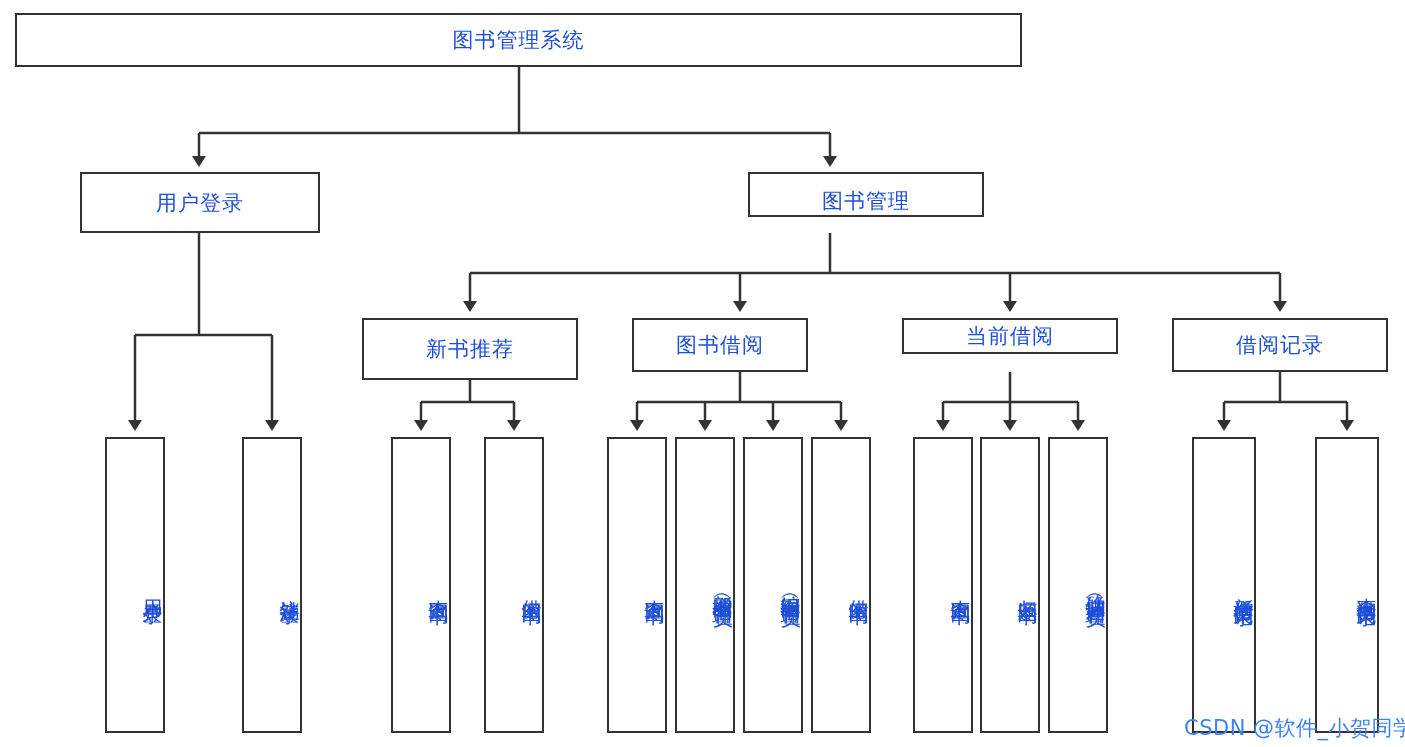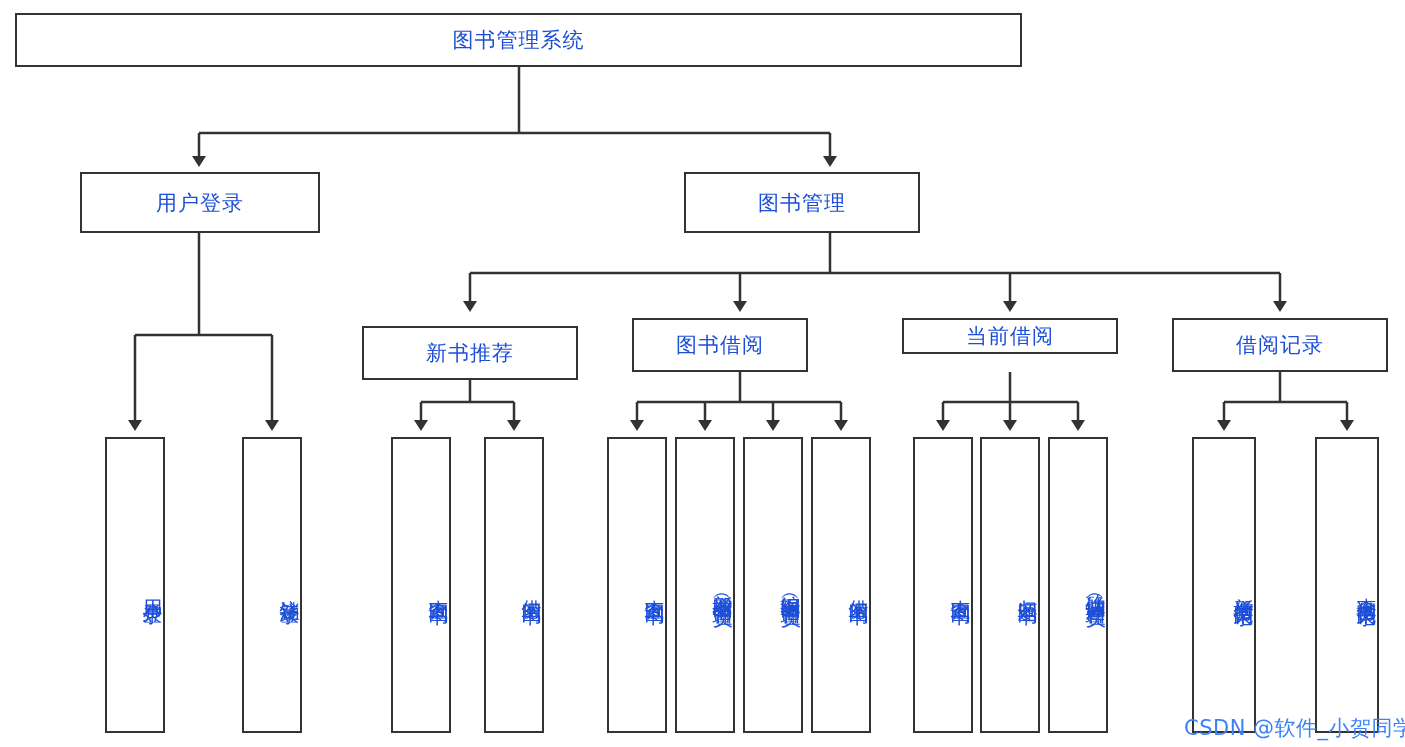--- a/index.html
+++ b/index.html
@@ -128,25 +128,25 @@
     <path class="wire" d="M1347,402 L1347,422" marker-end="url(#ah)"></path>
   </svg>
 
   <div class="node h" style="left:15px; top:13px; width:1007px; height:54px;">
     <span>图书管理系统</span>
   </div>
 
   <div class="node h" style="left:80px; top:172px; width:240px; height:61px;">
     <span>用户登录</span>
   </div>
-  <div class="node h" style="left:684px; top:172px; width:236px; height:61px;">
+  <div class="node h" style="left:748px; top:172px; width:236px; height:45px;align-items:flex-end;">
     <span>图书管理</span>
   </div>
 
-  <div class="node h" style="left:362px; top:326px; width:216px; height:54px;">
+  <div class="node h" style="left:362px; top:318px; width:216px; height:62px;">
     <span>新书推荐</span>
   </div>
   <div class="node h" style="left:632px; top:318px; width:176px; height:54px;">
     <span>图书借阅</span>
   </div>
   <div class="node h" style="left:902px; top:318px; width:216px; height:36px;">
     <span>当前借阅</span>
   </div>
   <div class="node h" style="left:1172px; top:318px; width:216px; height:54px;">
     <span>借阅记录</span>

